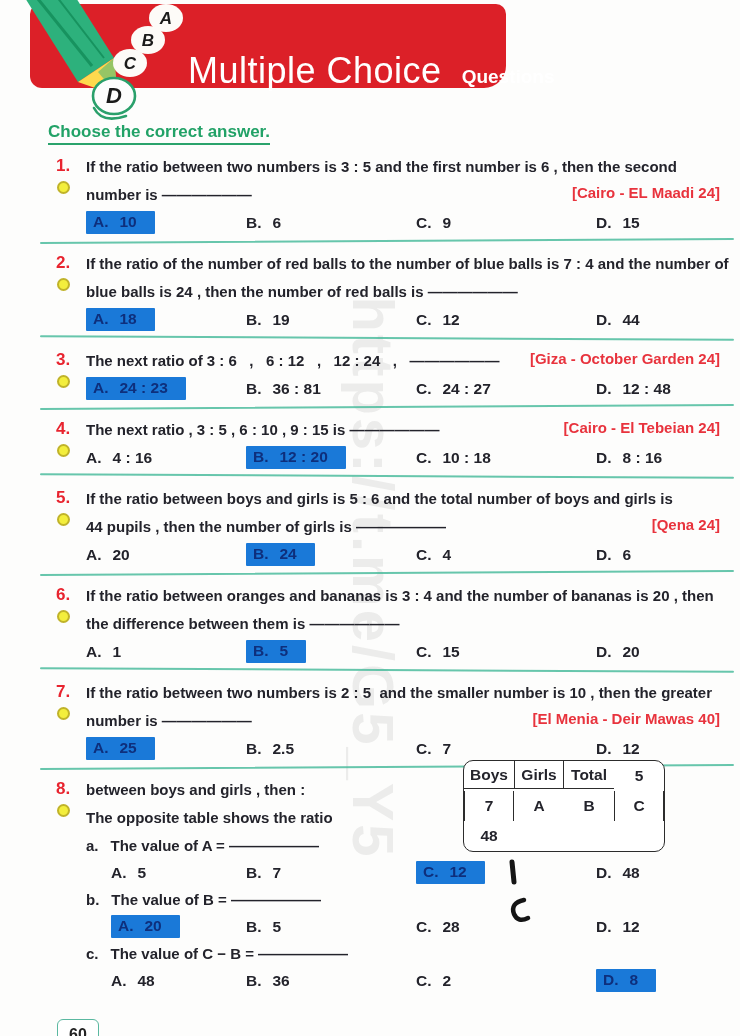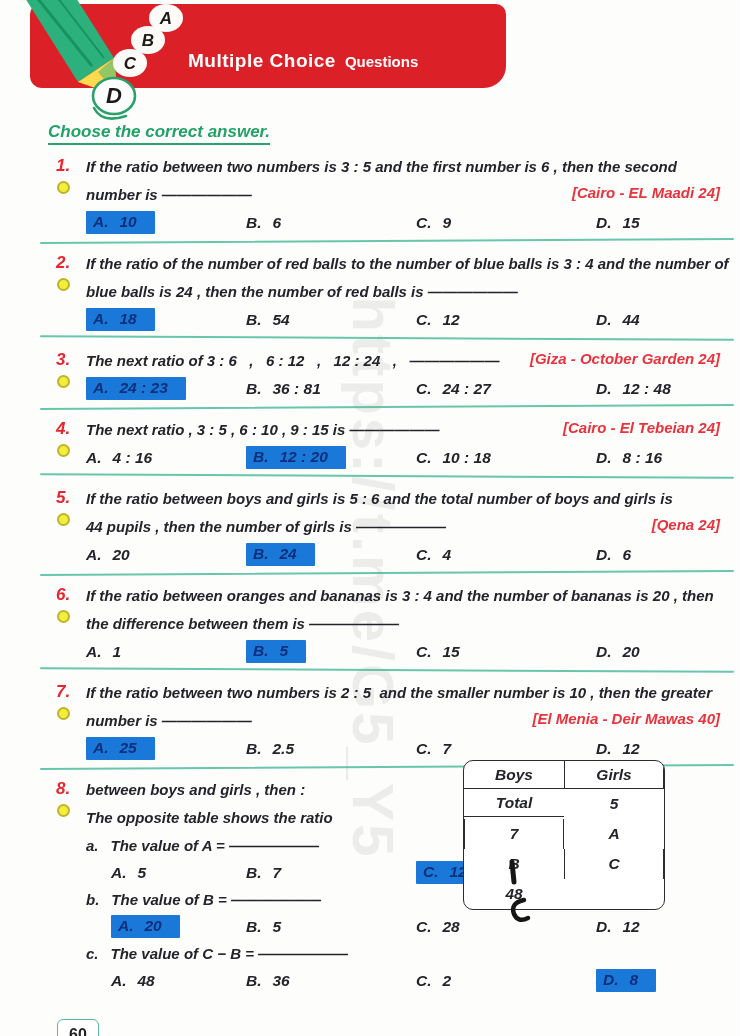--- a/index.html
+++ b/index.html
@@ -10,25 +10,25 @@
     color:#23232b;
   }
   
   .banner{
     position:absolute;left:30px;top:4px;width:476px;height:84px;
     background:#dc2028;border-radius:10px 10px 22px 12px;z-index:1;
   }
   .banner-title{
     position:absolute;left:158px;top:46px;color:#fff;white-space:nowrap;
   }
-  .banner-title .main{font-size:19px;font-weight:700;letter-spacing:.5px;}
-  .banner-title .sub{font-size:15px;font-weight:700;margin-left:9px;text-align:right;}
+  .banner-title .main{font-size:36px;font-weight:400;letter-spacing:.5px;}
+  .banner-title .sub{font-size:19px;font-weight:700;margin-left:20px;text-align:right;}
   .pencil-svg{position:absolute;left:14px;top:0;z-index:2;}
   
-  .content{position:absolute;left:0;top:0;width:732px;padding:122px 12px 0 56px;box-sizing:border-box;z-index:3;font-style:italic;}
+  .content{position:absolute;left:0;top:0;width:732px;padding:122px 12px 0 56px;box-sizing:border-box;z-index:3;}
   .instruction{
     display:inline-block;margin-left:-8px;color:#22a267;font-weight:700;font-size:17px;
     border-bottom:2.5px solid #2aa36c;padding-bottom:1px;
   }
   
   .question{display:flex;margin-top:8px;}
   .q-num-col{width:30px;flex:0 0 30px;}
   .q-num{color:#e8242f;font-weight:700;font-size:17px;display:block;line-height:26px;}
   .q-dot{display:block;width:9px;height:9px;border-radius:50%;
     background:#f3ee3c;border:2px solid #c0b32a;margin:2px 0 0 1px;}
@@ -42,21 +42,21 @@
   .opt .opt-value{font-weight:600;}
   .opt.hl{background:#1a79d8;color:#0e2f7c;padding:2px 18px 3px 7px;border-radius:1px;}
   .sub-line{display:flex;gap:12px;font-size:15px;font-weight:600;line-height:27px;}
   .sub-label{font-weight:700;}
   .sep{height:2px;background:#4cbc9e;opacity:.85;border-radius:2px;
     margin:4px -14px 5px -16px;}
   
   .mini-table{
     position:absolute;right:55px;top:-16px;width:200px;background:#fff;
     border:1.7px solid #2c2c2c;border-radius:10px;overflow:hidden;
-    display:grid;grid-template-columns:1fr 1fr;z-index:2;
+    display:grid;grid-template-columns:1fr 1fr 1fr 1fr;z-index:2;
   }
   .mini-table .cell{
     text-align:center;font-size:15.5px;display:flex;align-items:center;justify-content:center;
   }
   .mini-table .head{font-weight:700;height:27px;border-bottom:1.7px solid #2c2c2c;}
   .mini-table .data{font-weight:600;height:30px;}
   .mini-table .mid{border-left:1.5px solid #2c2c2c;border-right:1.5px solid #2c2c2c;}
   
   .watermark{
     position:absolute;left:373px;top:578px;transform:translate(-50%,-50%) rotate(90deg);
@@ -150,30 +150,30 @@
           </div>
         </div>
       </div>
       <div class="sep" style="transform: rotate(-0.35deg);"></div>
       <div class="question">
         <div class="q-num-col">
           <span class="q-num">2.</span>
           <span class="q-dot"></span>
         </div>
         <div class="q-body">
-          <div class="q-line"><span>If the ratio of the number of red balls to the number of blue balls is 3 : 4 and the number of</span></div>
+          <div class="q-line"><span>If the ratio of the number of red balls to the number of blue balls is 7 : 4 and the number of</span></div>
           <div class="q-line"><span>blue balls is 24 , then the number of red balls is ——————</span></div>
           <div class="options">
             <span class="opt hl">
               <span class="opt-label">A.</span>
               <span class="opt-value">18</span>
             </span>
             <span class="opt">
               <span class="opt-label">B.</span>
-              <span class="opt-value">54</span>
+              <span class="opt-value">19</span>
             </span>
             <span class="opt">
               <span class="opt-label">C.</span>
               <span class="opt-value">12</span>
             </span>
             <span class="opt">
               <span class="opt-label">D.</span>
               <span class="opt-value">44</span>
             </span>
           </div>

